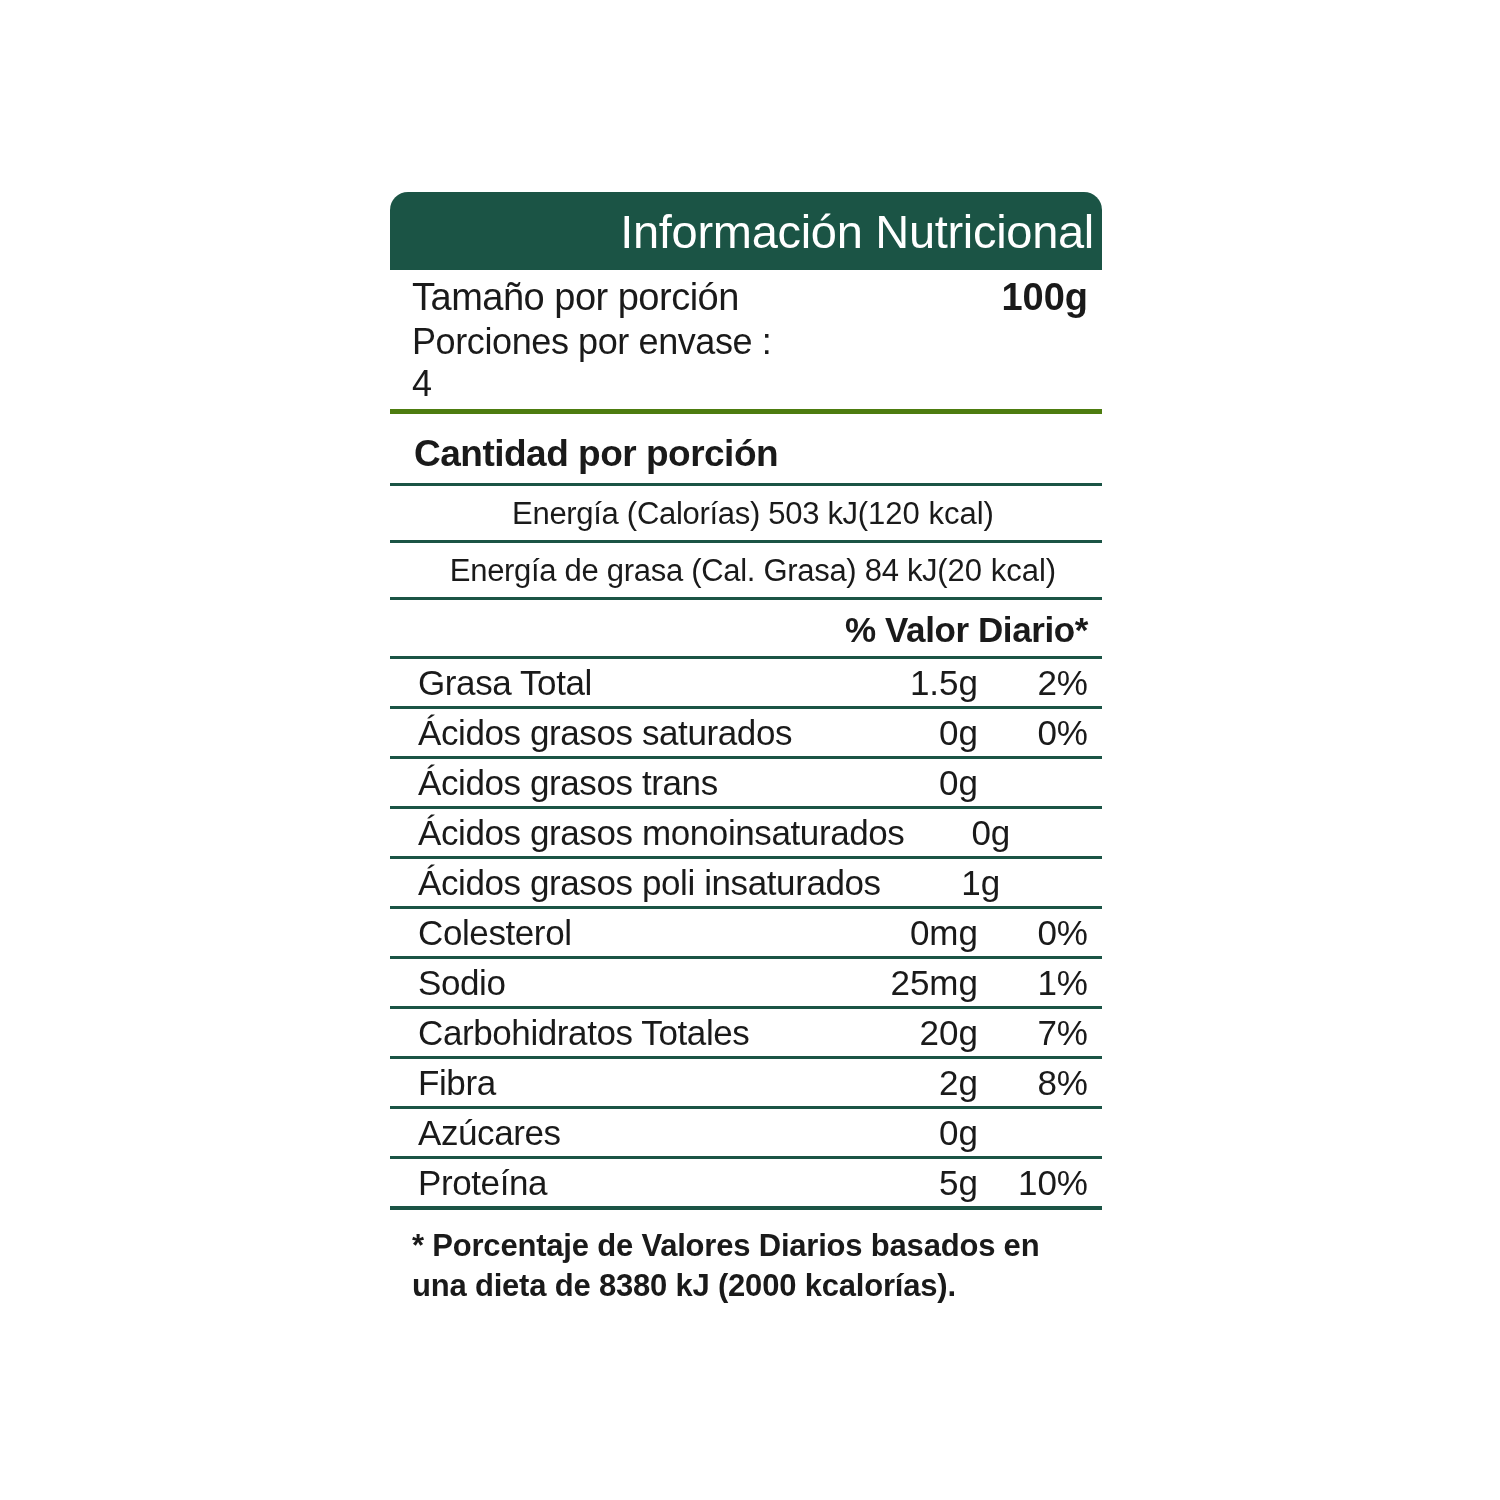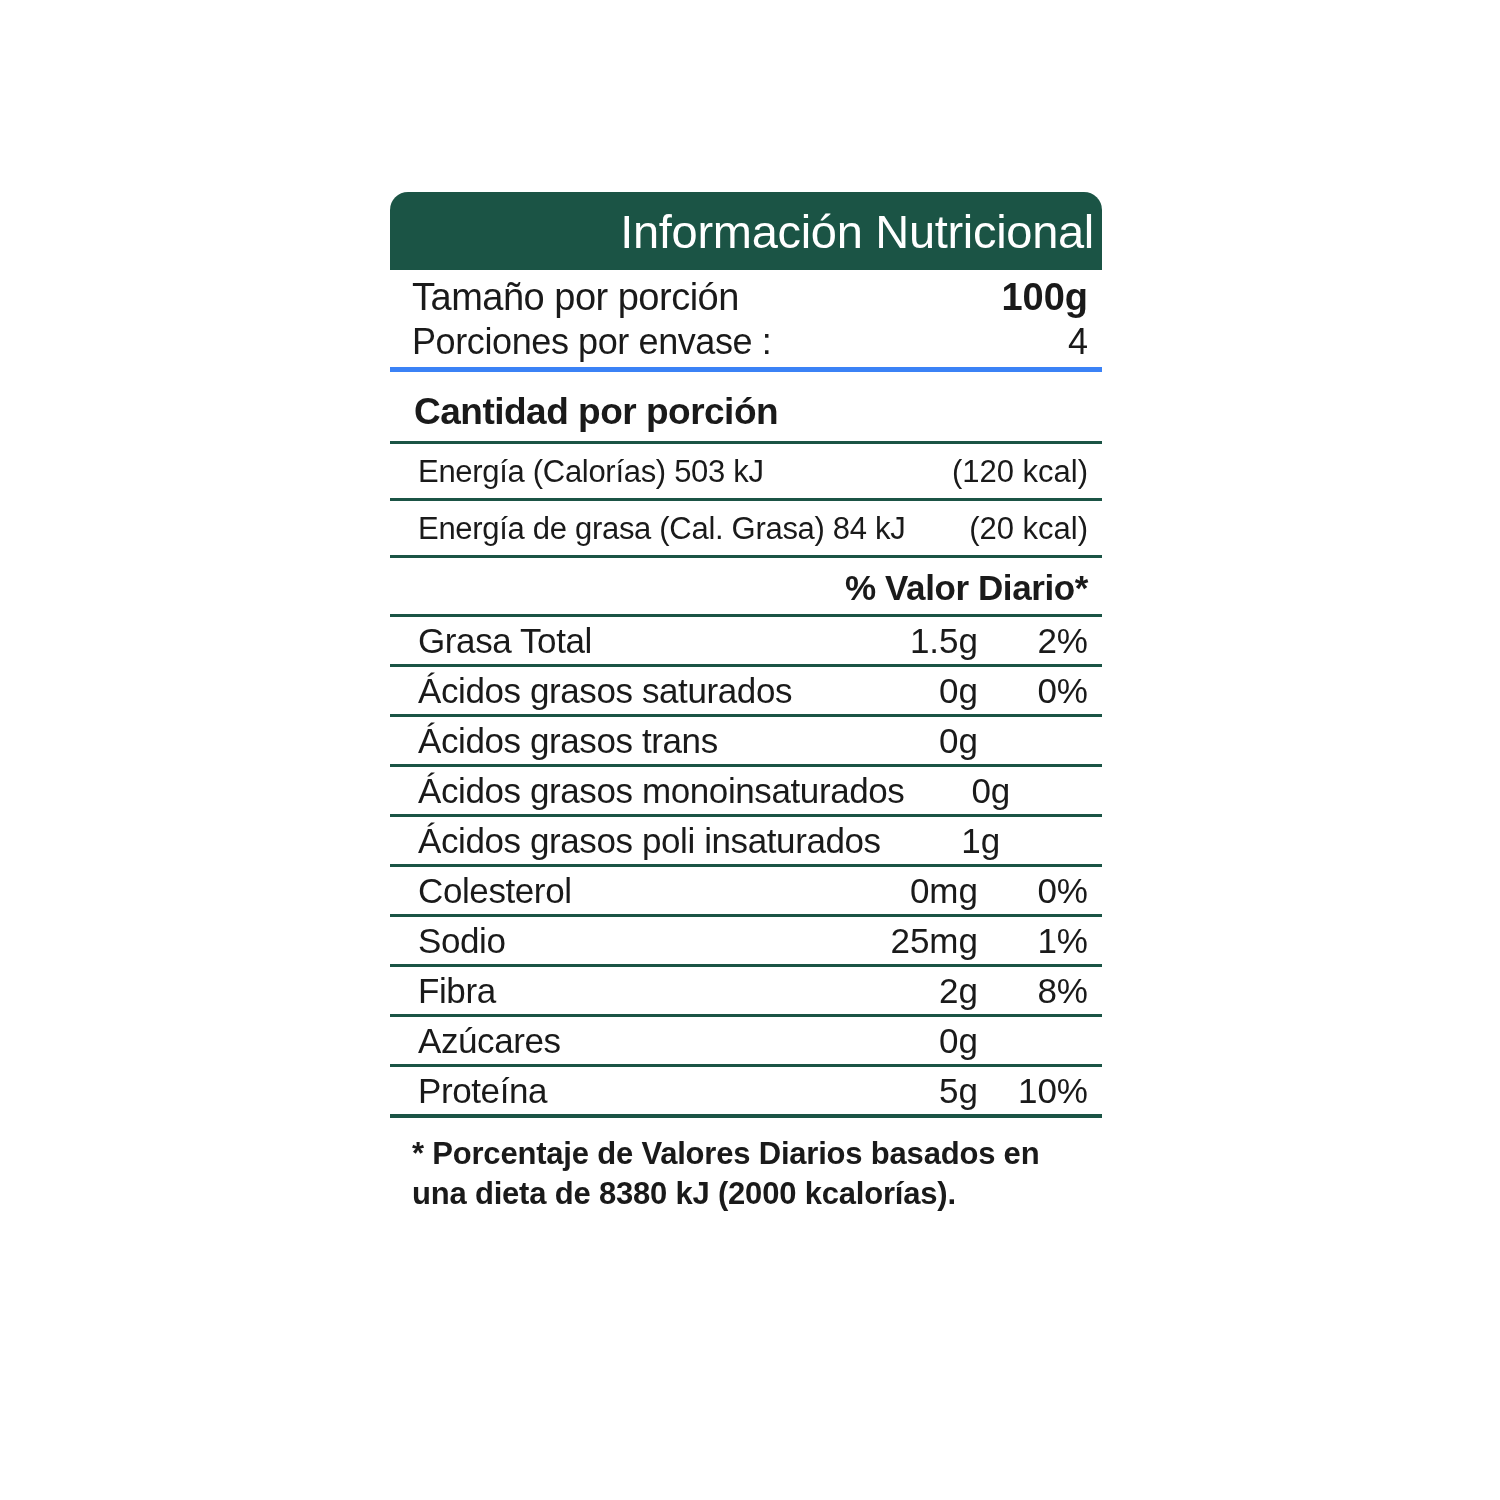--- a/index.html
+++ b/index.html
@@ -41,21 +41,21 @@
     line-height: 1;
     text-align: center;
   }
 
   
   .row {
     display: flex;
     align-items: baseline;
     box-sizing: border-box;
   }
-  .rule-thick { border-bottom: 5px solid #3b82f6; }
+  .rule-thick { border-bottom: 5px solid #4d7c0f; flex-direction: column; }
   .rule-med   { border-bottom: 4px solid #1b5445; }
   .rule-thin  { border-bottom: 3px solid #1b5445; }
 
   
   .serving-row {
     padding: 6px 14px 2px 22px;
     justify-content: space-between;
   }
   .serving-label {
     font-size: 38px;
@@ -78,21 +78,21 @@
     margin-top: 11px;
   }
   .amount-label {
     font-size: 37px;
     font-weight: bold;
     letter-spacing: -0.5px;
   }
 
   .energy-row {
     padding: 10px 14px 8px 28px;
-    justify-content: space-between;
+    justify-content: center;
   }
   .energy-label { font-size: 31px; font-weight: 400; letter-spacing: -0.3px;}
   .energy-value { font-size: 31px; font-weight: 400; }
 
   .dv-row {
     padding: 10px 14px 6px 24px;
     justify-content: flex-end;
   }
   .dv-label {
     font-size: 35px;
@@ -202,20 +202,25 @@
       <span class="nut-name">Colesterol</span>
       <span class="nut-amt">0mg</span>
       <span class="nut-dv">0%</span>
     </div>
     <div class="row nut-row rule-thin">
       <span class="nut-name">Sodio</span>
       <span class="nut-amt">25mg</span>
       <span class="nut-dv">1%</span>
     </div>
     <div class="row nut-row rule-thin">
+      <span class="nut-name">Carbohidratos Totales</span>
+      <span class="nut-amt">20g</span>
+      <span class="nut-dv">7%</span>
+    </div>
+    <div class="row nut-row rule-thin">
       <span class="nut-name">Fibra</span>
       <span class="nut-amt">2g</span>
       <span class="nut-dv">8%</span>
     </div>
     <div class="row nut-row rule-thin">
       <span class="nut-name">Azúcares</span>
       <span class="nut-amt">0g</span>
       <span class="nut-dv"></span>
     </div>
     <div class="row nut-row rule-med">

